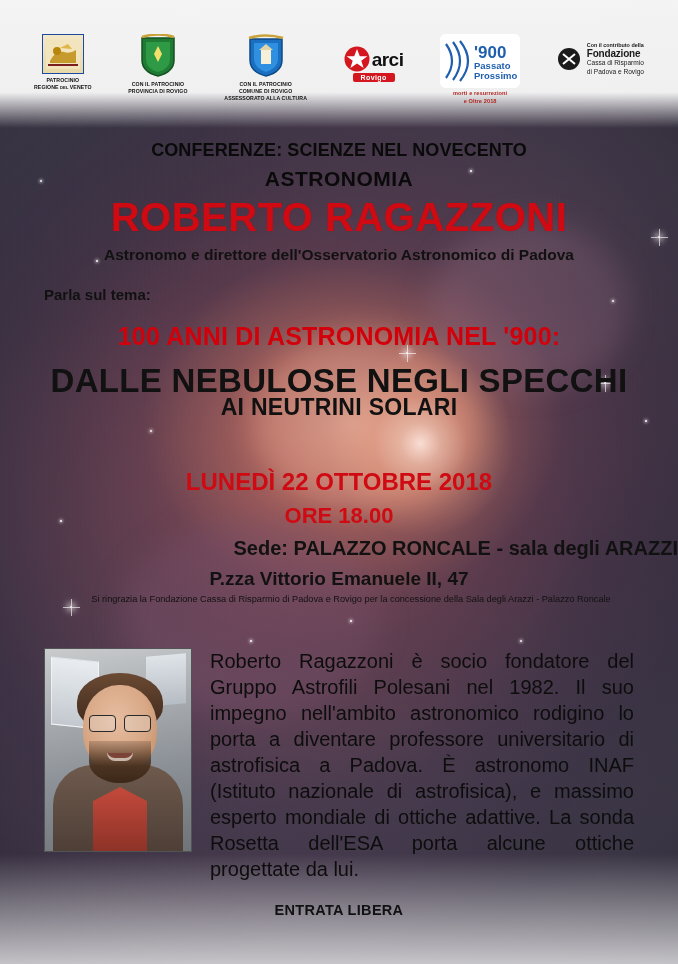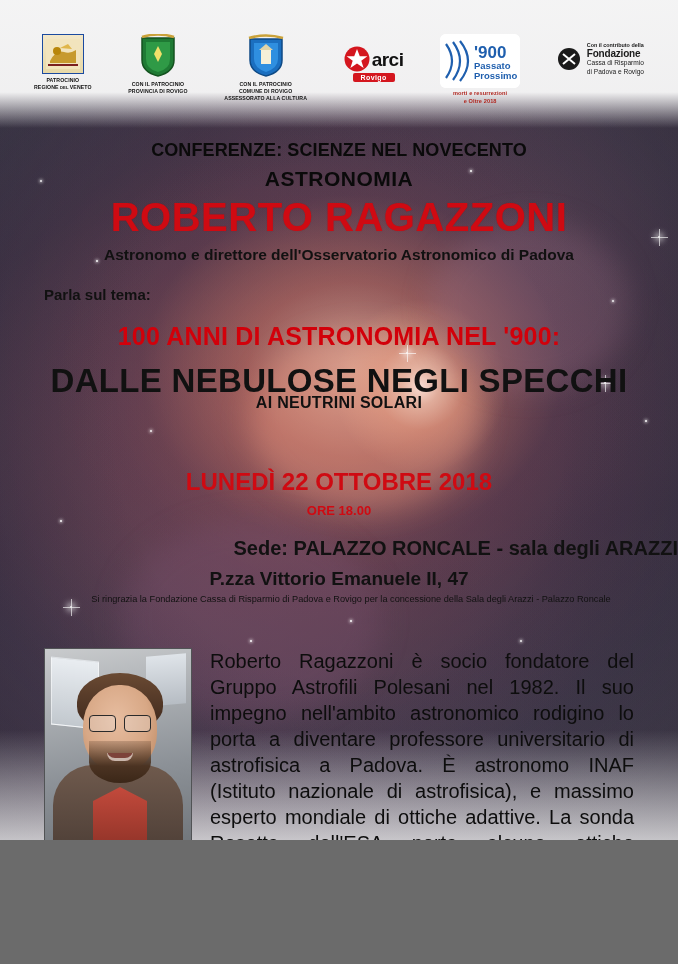--- a/index.html
+++ b/index.html
@@ -6,21 +6,21 @@
     margin: 0;
     padding: 0;
     background: #6b6b6b;
   }
   body {
     font-family: "Liberation Sans", sans-serif;
   }
   #poster {
     position: relative;
     width: 678px;
-    height: 840px;
+    height: 964px;
     overflow: hidden;
     background: #fde047;
   }
 
   
   .bg {
     position: absolute;
     inset: 0;
     background:
       radial-gradient(circle at 62% 46%, rgba(255,255,255,0.92) 0%, rgba(255,235,215,0.55) 3%, rgba(255,180,140,0.30) 7%, rgba(255,255,255,0) 14%),
@@ -185,34 +185,34 @@
   }
   .topic2 {
     top: 362px;
     font-size: 33px;
     font-weight: bold;
     color: #111;
     letter-spacing: 0.3px;
   }
   .topic3 {
     top: 394px;
-    font-size: 16px;
+    font-size: 23px;
     font-weight: bold;
     color: #111;
     letter-spacing: 0.3px;
   }
   .date {
     top: 468px;
     font-size: 24px;
     font-weight: bold;
     color: #cf0a12;
   }
   .time {
     top: 503px;
-    font-size: 13px;
+    font-size: 22px;
     font-weight: bold;
     color: #cf0a12;
   }
   .venue {
     top: 537px;
     font-size: 20px;
     font-weight: bold;
     color: #111;
     text-align: right;
   }

